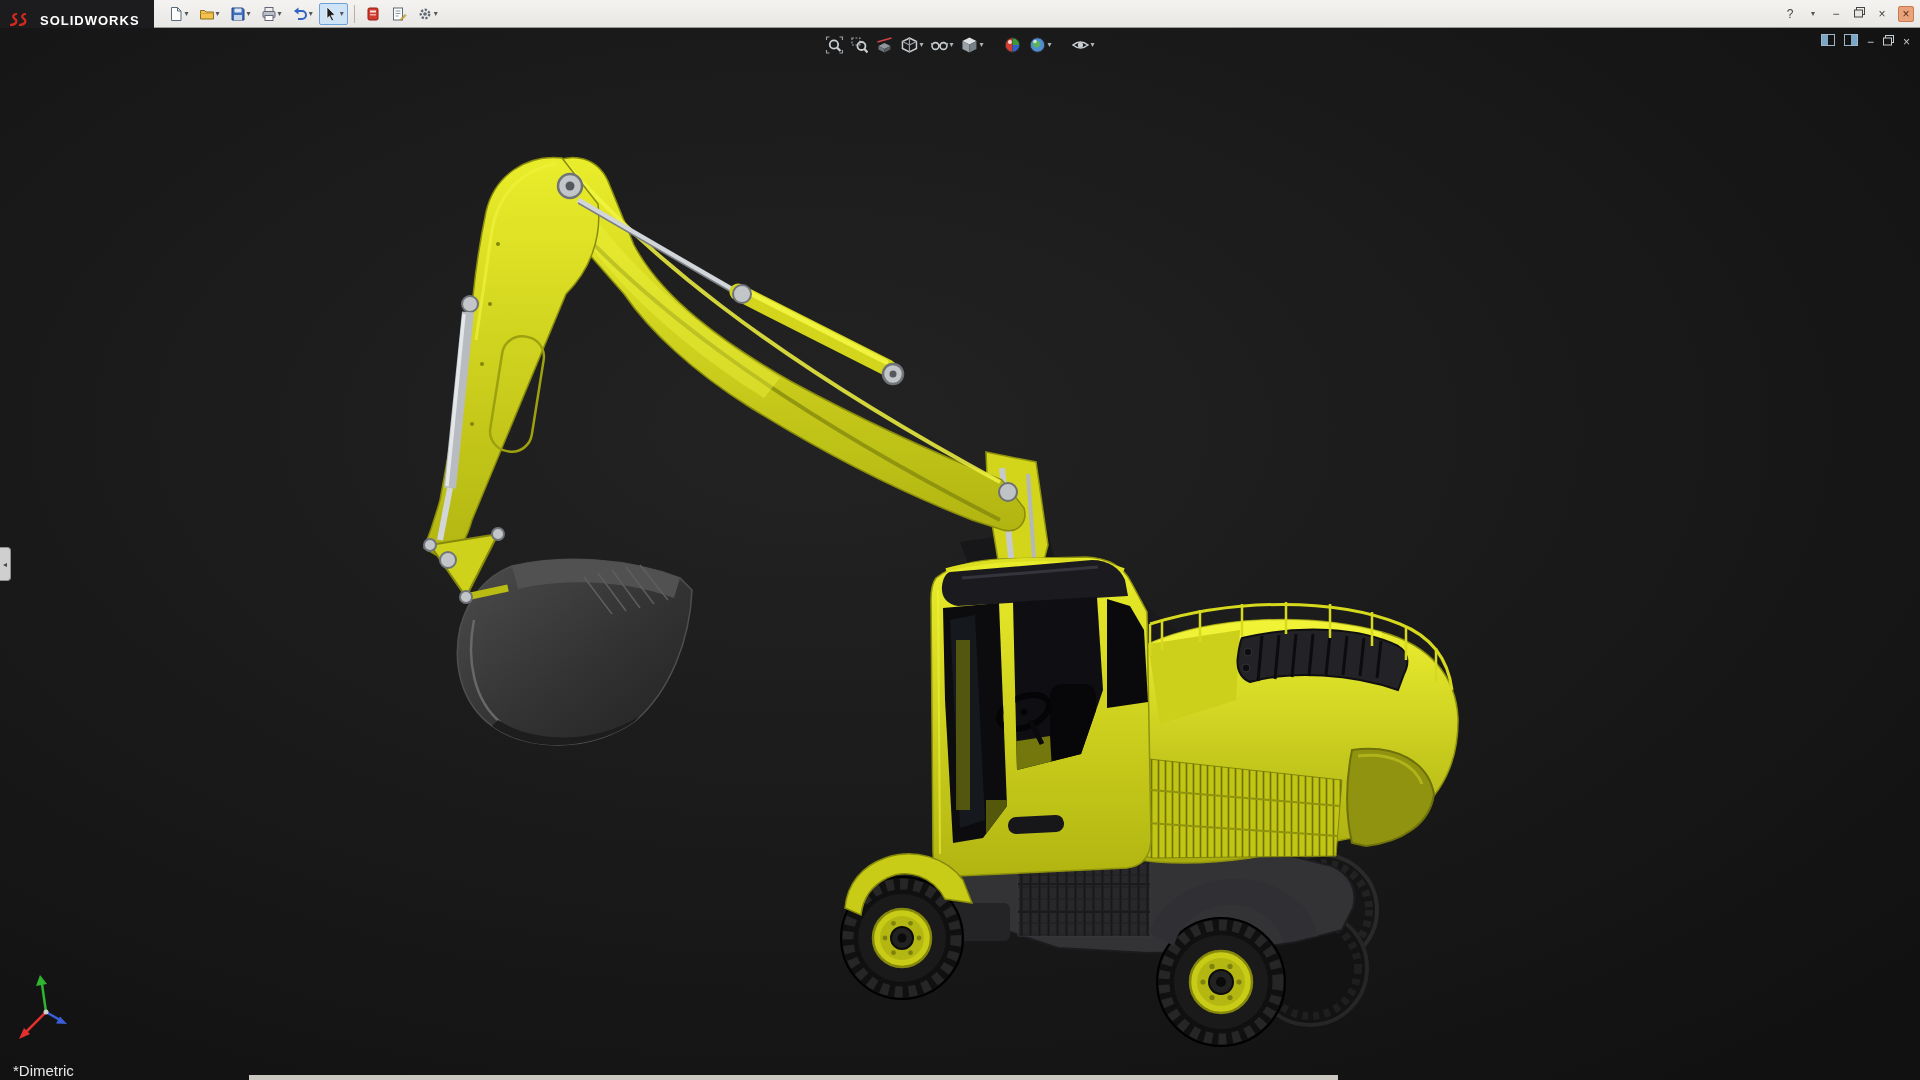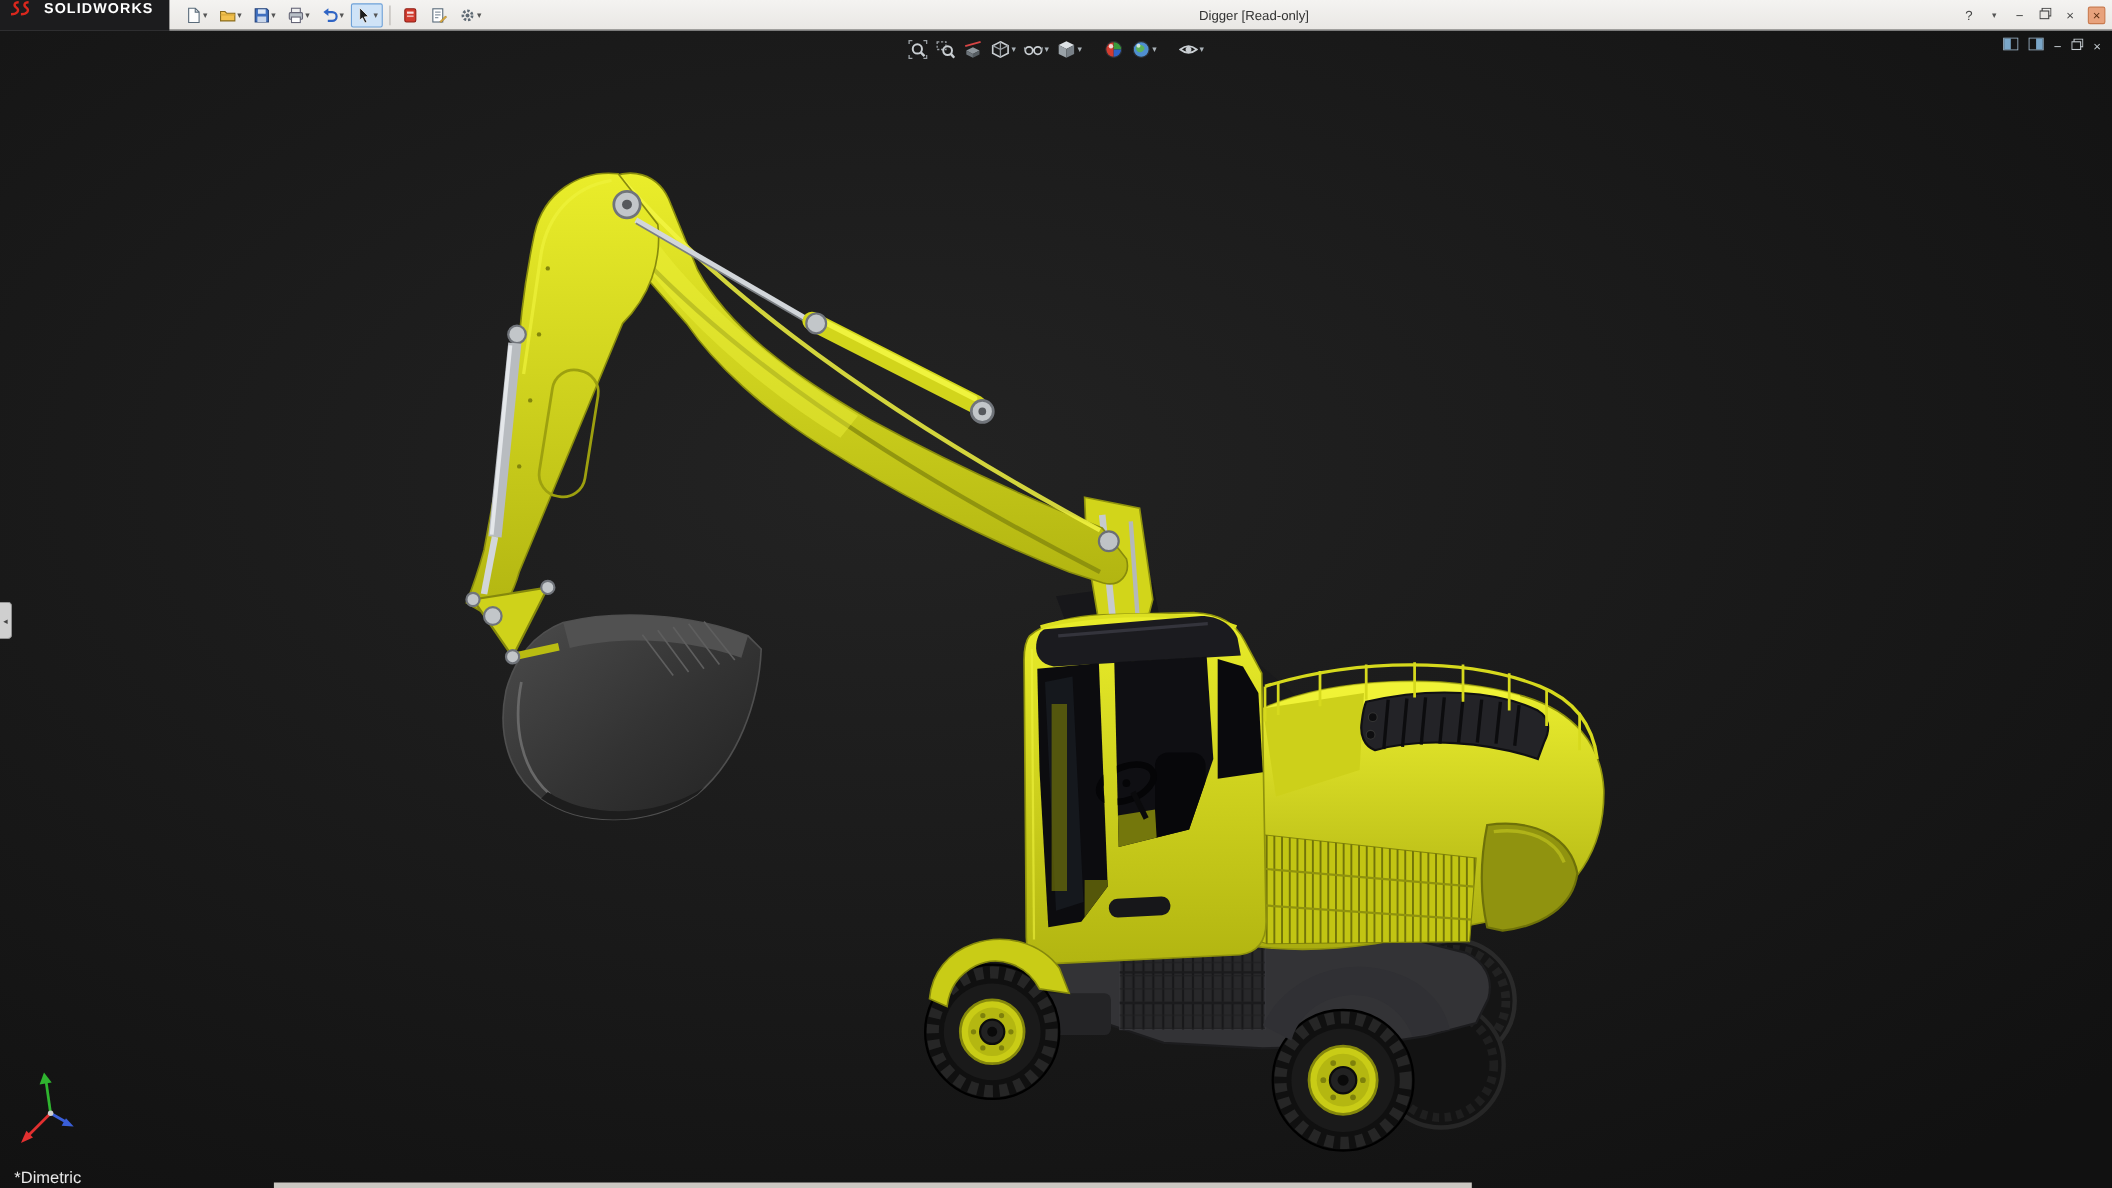--- a/index.html
+++ b/index.html
@@ -7,21 +7,21 @@
     --viewport-bg:#141414;
     --body-yellow:#dfe21e;
   }
   *{box-sizing:border-box;}
   html,body{margin:0;padding:0;width:1920px;height:1080px;overflow:hidden;background:#000;
     font-family:"Liberation Sans","DejaVu Sans",sans-serif;cursor:default;}
   
   .titlebar{position:absolute;top:0;left:0;width:1920px;height:28px;
     background:linear-gradient(#f4f3f1,var(--titlebar-bg));border-bottom:1px solid #9a9a9a;
     display:flex;align-items:center;z-index:20;}
-  .brand{height:28px;background:#1c1c1e;color:#fff;display:flex;align-items:flex-start;
+  .brand{height:28px;background:#1c1c1e;color:#fff;display:flex;align-items:flex-end;
     padding:0 14px 0 8px;gap:6px;flex:0 0 auto;}
   .brand-text{font-size:13px;font-weight:bold;letter-spacing:1px;}
   .toolbar{display:flex;align-items:center;margin-left:10px;gap:2px;}
   .tbtn{display:flex;align-items:center;gap:1px;padding:2px 3px;border:1px solid transparent;
     border-radius:2px;background:transparent;height:22px;}
   .tbtn.active{background:#cfe3f7;border-color:#6ea1d8;}
   .caret{font-size:8px;color:#555;line-height:1;}
   .tb-sep{width:1px;height:18px;background:#b5b2ae;margin:0 4px;}
   .win-title{position:absolute;left:470px;right:110px;text-align:center;font-size:12px;color:#333;
     pointer-events:none;}
@@ -123,21 +123,20 @@
     </div>
     <div class="tbtn">
       <svg width="16" height="16" viewBox="0 0 16 16">
           <circle cx="8" cy="8" r="4.2" fill="none" stroke="#5f6a74" stroke-width="2.4" stroke-dasharray="2.2 1.6"></circle>
           <circle cx="8" cy="8" r="1.8" fill="#5f6a74"></circle>
         </svg>
       <span class="caret">▾</span>
     </div>
   </div>
 
-  <div class="win-title">Digger [Read-only]</div>
 
   <div class="winctl">
     <span class="glyph">?</span>
     <span class="glyph caret">▾</span>
     <span class="glyph">−</span>
     <span class="glyph">
       <svg width="11" height="11" viewBox="0 0 11 11">
           <rect x="2.5" y="0.5" width="8" height="7" fill="none" stroke="#444"></rect>
           <rect x="0.5" y="3" width="8" height="7" fill="#e9e7e4" stroke="#444"></rect>
         </svg>

